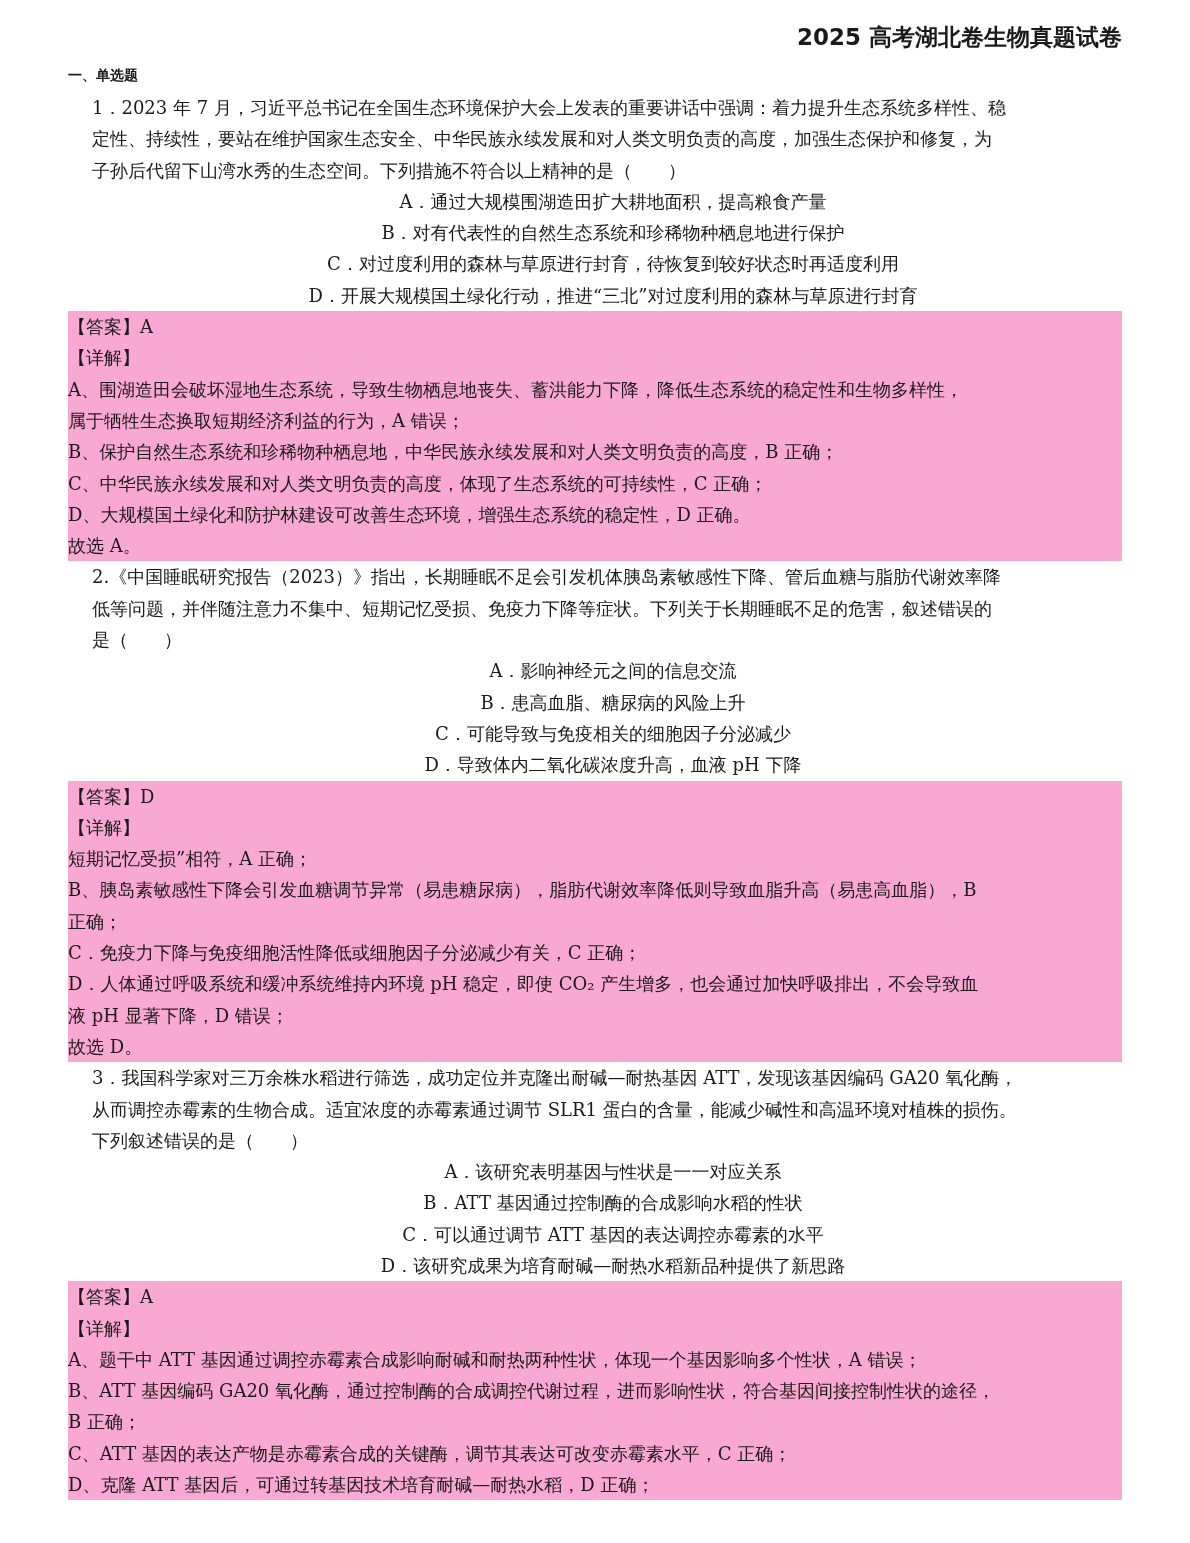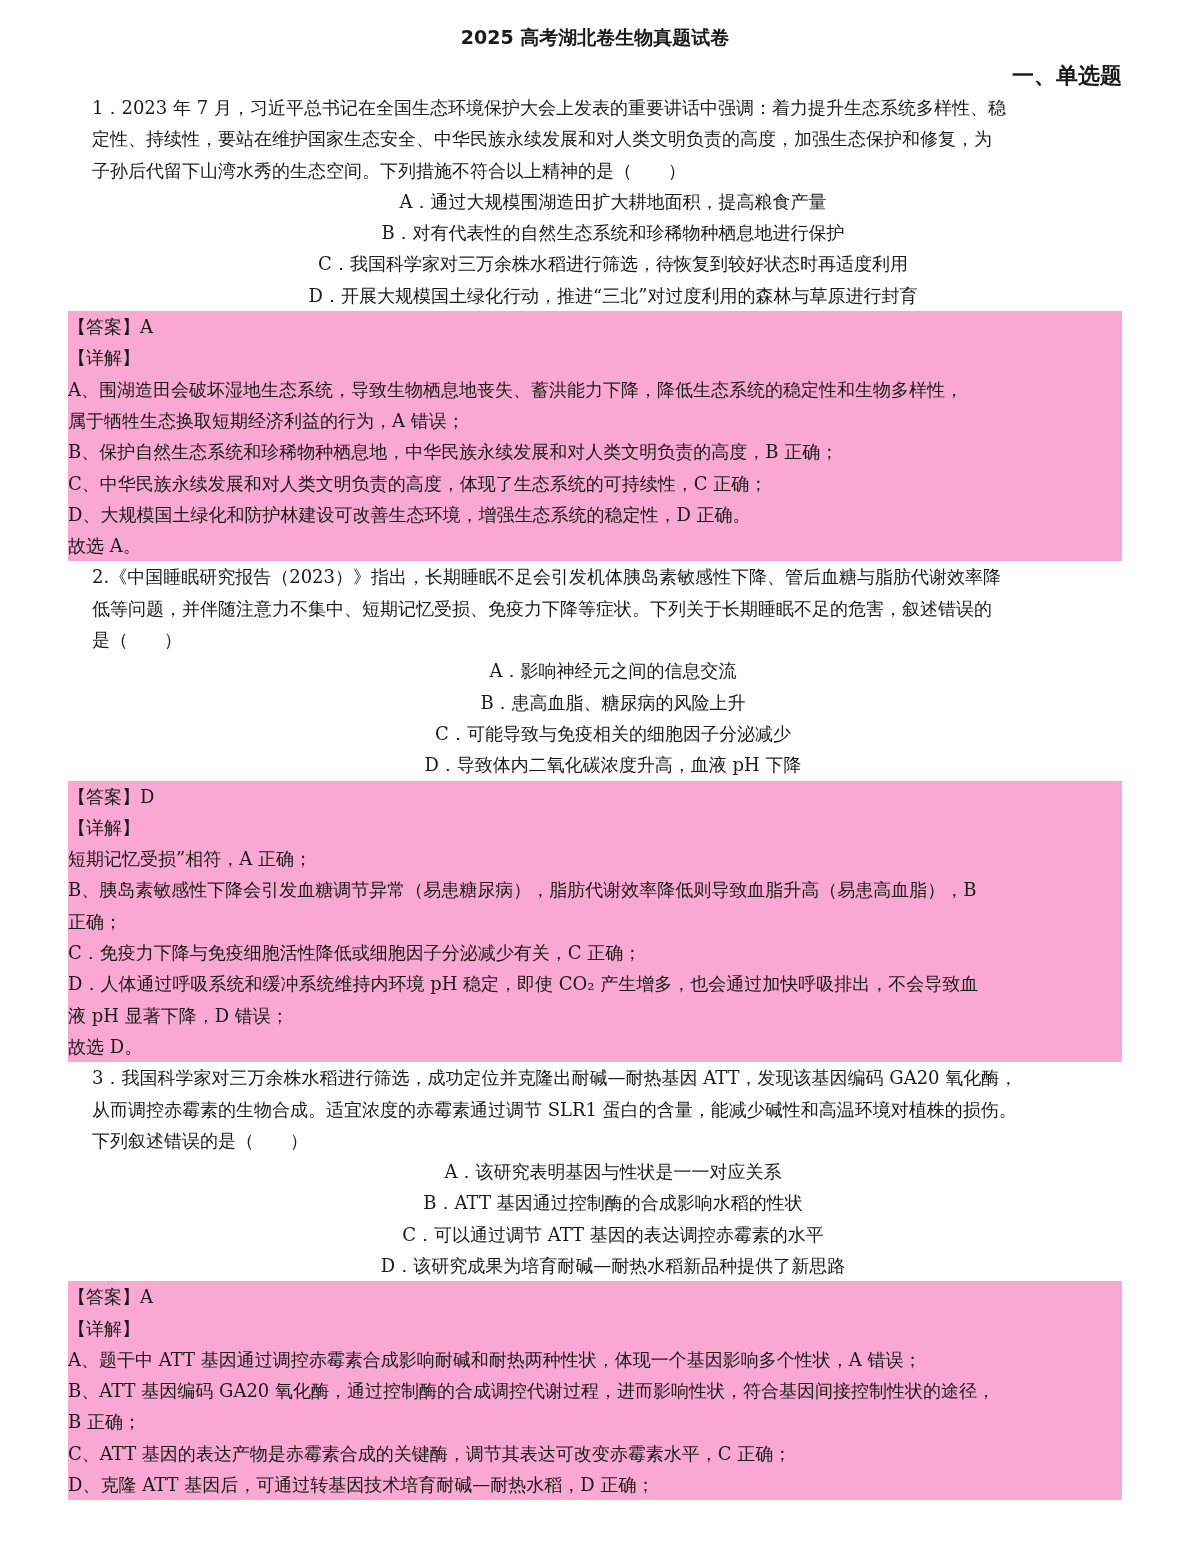--- a/index.html
+++ b/index.html
@@ -3,29 +3,28 @@
   <meta charset="utf-8">
   <style>
     html, body { margin: 0; padding: 0; background: #ffffff; }
     body {
       width: 1190px; height: 1543px; overflow: hidden; position: relative;
       font-family: "DejaVu Serif", "Liberation Serif", serif;
       color: #1a1a1a;
     }
     .page { position: absolute; left: 68px; top: 14px; width: 1054px; }
     .title {
-      text-align: center; font-size: 19px; font-weight: bold;
+      text-align: right; font-size: 23px; font-weight: bold;
       height: 46px; line-height: 46px; margin-bottom: 0;
       font-family: "DejaVu Sans", "Liberation Sans", sans-serif;
       letter-spacing: 0px;
     }
     .section {
-      font-size: 22px; font-weight: bold; height: 32px; line-height: 32px;
+      font-size: 14px; font-weight: bold; height: 32px; line-height: 32px;
       font-family: Liberation Serif, serif;
-      text-align: right;
     }
     .line { font-size: 18px; line-height: 31.3px; white-space: nowrap; }
     .stem .line { padding-left: 4px; margin-left: 20px; }
     .opt { padding-left: 36px; text-align: center; }
     .answer-block { background: #f9a8d4; }
     .answer-block .line { padding-left: 0; }
   </style>
 </head>
 <body>
 
@@ -34,21 +33,21 @@
   <div class="section">一、单选题</div>
 
   <div>
     <div class="stem">
       <div class="line">1．2023 年 7 月，习近平总书记在全国生态环境保护大会上发表的重要讲话中强调：着力提升生态系统多样性、稳</div>
       <div class="line">定性、持续性，要站在维护国家生态安全、中华民族永续发展和对人类文明负责的高度，加强生态保护和修复，为</div>
       <div class="line">子孙后代留下山湾水秀的生态空间。下列措施不符合以上精神的是（　　）</div>
     </div>
     <div class="line opt">A．通过大规模围湖造田扩大耕地面积，提高粮食产量</div>
     <div class="line opt">B．对有代表性的自然生态系统和珍稀物种栖息地进行保护</div>
-    <div class="line opt">C．我国科学家对三万余株水稻进行筛选，待恢复到较好状态时再适度利用</div>
+    <div class="line opt">C．对过度利用的森林与草原进行封育，待恢复到较好状态时再适度利用</div>
     <div class="line opt">D．开展大规模国土绿化行动，推进“三北”对过度利用的森林与草原进行封育</div>
     <div class="answer-block">
       <div class="line">【答案】A</div>
       <div class="line">【详解】</div>
       <div class="line">A、围湖造田会破坏湿地生态系统，导致生物栖息地丧失、蓄洪能力下降，降低生态系统的稳定性和生物多样性，</div>
       <div class="line">属于牺牲生态换取短期经济利益的行为，A 错误；</div>
       <div class="line">B、保护自然生态系统和珍稀物种栖息地，中华民族永续发展和对人类文明负责的高度，B 正确；</div>
       <div class="line">C、中华民族永续发展和对人类文明负责的高度，体现了生态系统的可持续性，C 正确；</div>
       <div class="line">D、大规模国土绿化和防护林建设可改善生态环境，增强生态系统的稳定性，D 正确。</div>
       <div class="line">故选 A。</div>

